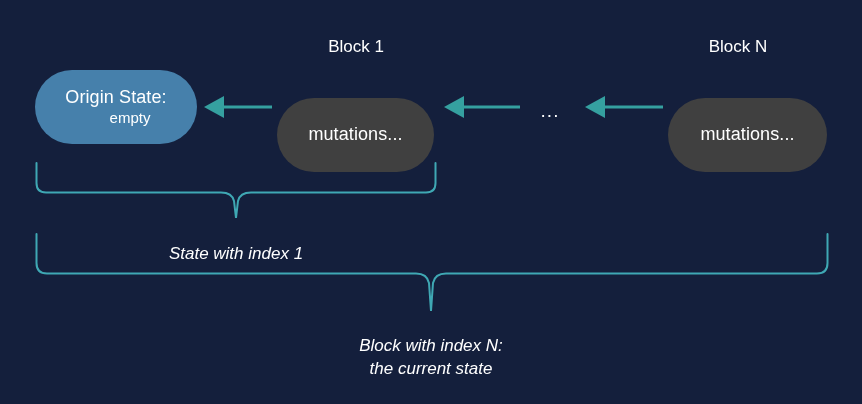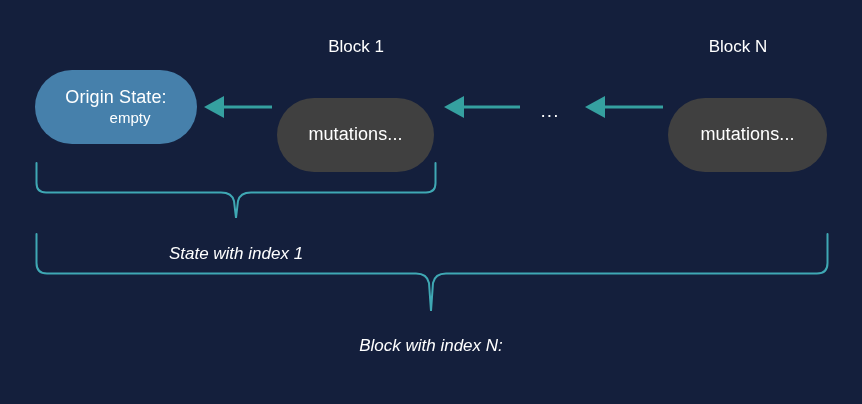--- a/index.html
+++ b/index.html
@@ -172,15 +172,16 @@
   </div>
 
   <div class="ellipsis">...</div>
 
   <div class="brace-label brace-label-1">
     <div>State with index 1</div>
   </div>
 
   <div class="brace-label brace-label-2">
     <div>Block with index N:</div>
+    <div>the current state</div>
   </div>
 
 </div>
 
 </body></html>

